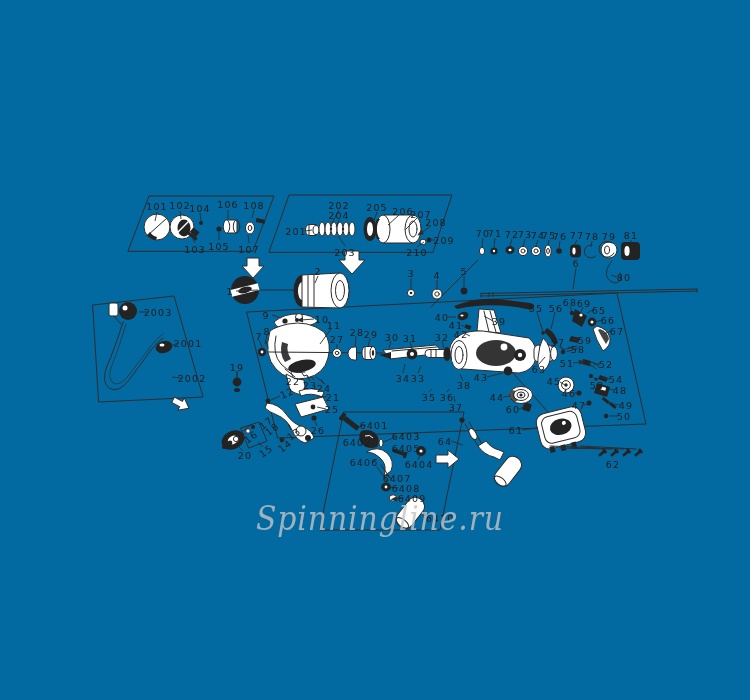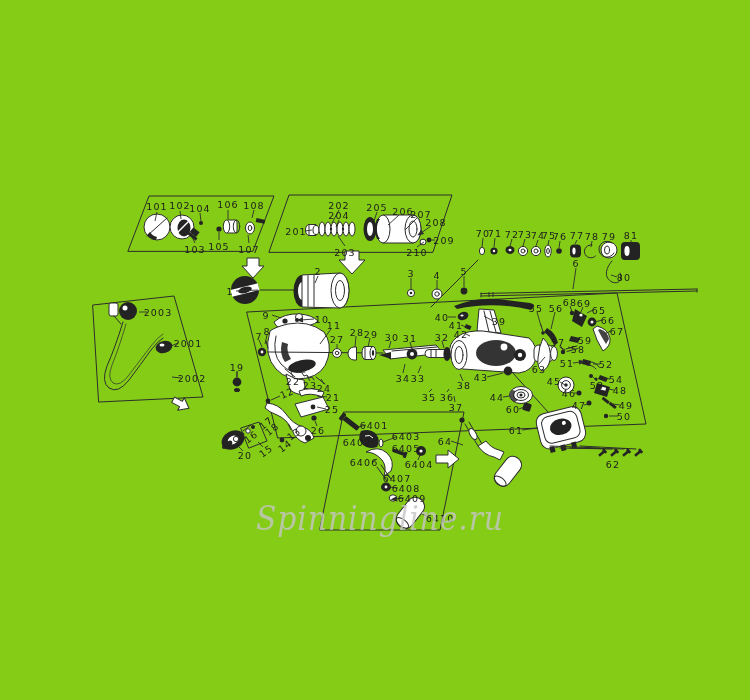--- a/index.html
+++ b/index.html
@@ -1,16 +1,16 @@
 <!DOCTYPE html>
 <html><head>
 <meta charset="utf-8">
 <style>
   html,body{margin:0;padding:0;background:#fff;}
-  #stage{position:relative;width:750px;height:700px;background:#84cc16;overflow:hidden;
+  #stage{position:relative;width:750px;height:700px;background:#0369a1;overflow:hidden;
          font-family:"DejaVu Sans",sans-serif;}
   svg{position:absolute;left:0;top:0;}
   .d{fill:none;stroke:#2d2d2d;stroke-width:1;stroke-linecap:round;stroke-linejoin:round;}
   .w{fill:#fff;stroke:#2d2d2d;stroke-width:1;stroke-linejoin:round;}
   .f{fill:#232323;stroke:none;}
   .lead{stroke:#2d2d2d;stroke-width:.9;}
   .ah{fill:#2d2d2d;}
   .plbl{font:9.5px "DejaVu Sans",sans-serif;letter-spacing:1.1px;fill:#1c1c1c;
         text-anchor:middle;dominant-baseline:central;}
   #wm{font:italic 33px "DejaVu Serif",serif;fill:#c5c5c5;opacity:.8;letter-spacing:1px;}

